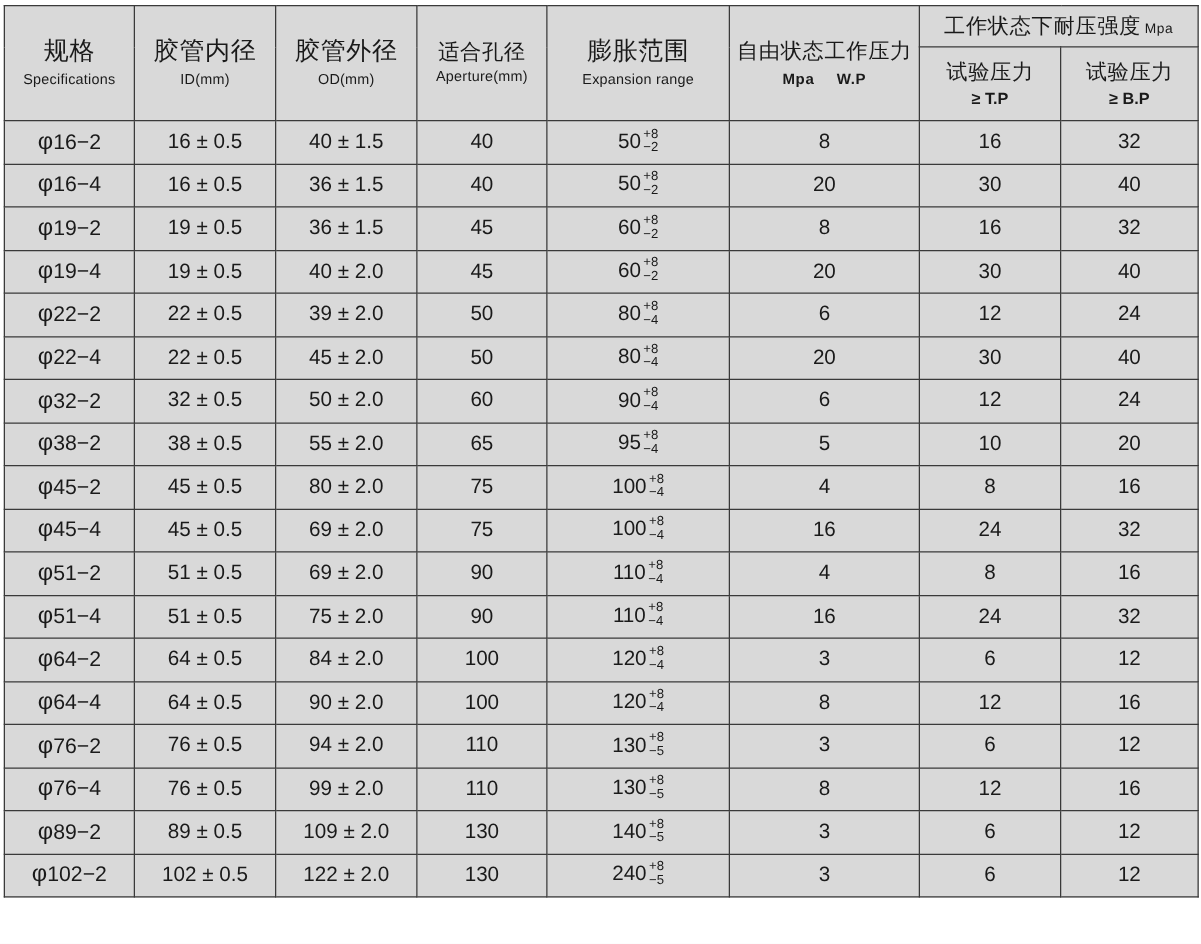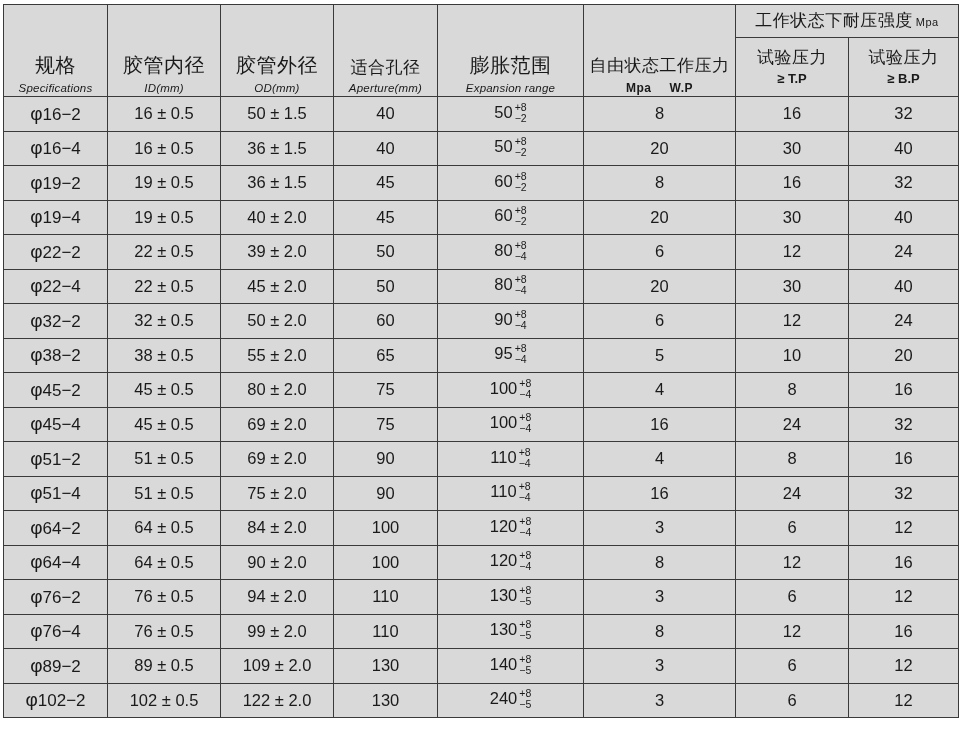--- a/index.html
+++ b/index.html
@@ -56,23 +56,22 @@
   .h-main {
     font-size: 20px;
     font-weight: normal;
     letter-spacing: 0.5px;
   }
   .h-sub {
     font-size: 11.5px;
     font-weight: normal;
     margin-top: 3px;
     letter-spacing: 0.2px;
-    font-style: italic;
-  }
-  .h-tall { height: 90px; justify-content: flex-end; }
+  }
+  .h-tall { height: 90px; }
   .h-top { height: 32px; text-align: right; }
   .h-bot { height: 58px; }
   .h-main-sm {
     font-size: 17px;
   }
   .h-inline-sub {
     font-size: 11px;
     vertical-align: baseline;
     margin-left: 3px;
   }
@@ -184,21 +183,21 @@
             <span class="h-main h-main-sm">试验压力</span>
             <span class="h-sub2">≥ B.P</span>
           </div>
         </th>
       </tr>
     </thead>
     <tbody id="tbody">
         <tr>
           <td class="spec-cell"><span class="phi">φ</span>16−2</td>
           <td>16 ± 0.5</td>
-          <td>50 ± 1.5</td>
+          <td>40 ± 1.5</td>
           <td>40</td>
           <td><span class="range-val">50</span><span class="frac">
               <span class="up">+8</span>
               <span class="dn">−2</span>
             </span></td>
           <td>8</td>
           <td>16</td>
           <td>32</td>
         </tr>
         <tr>

